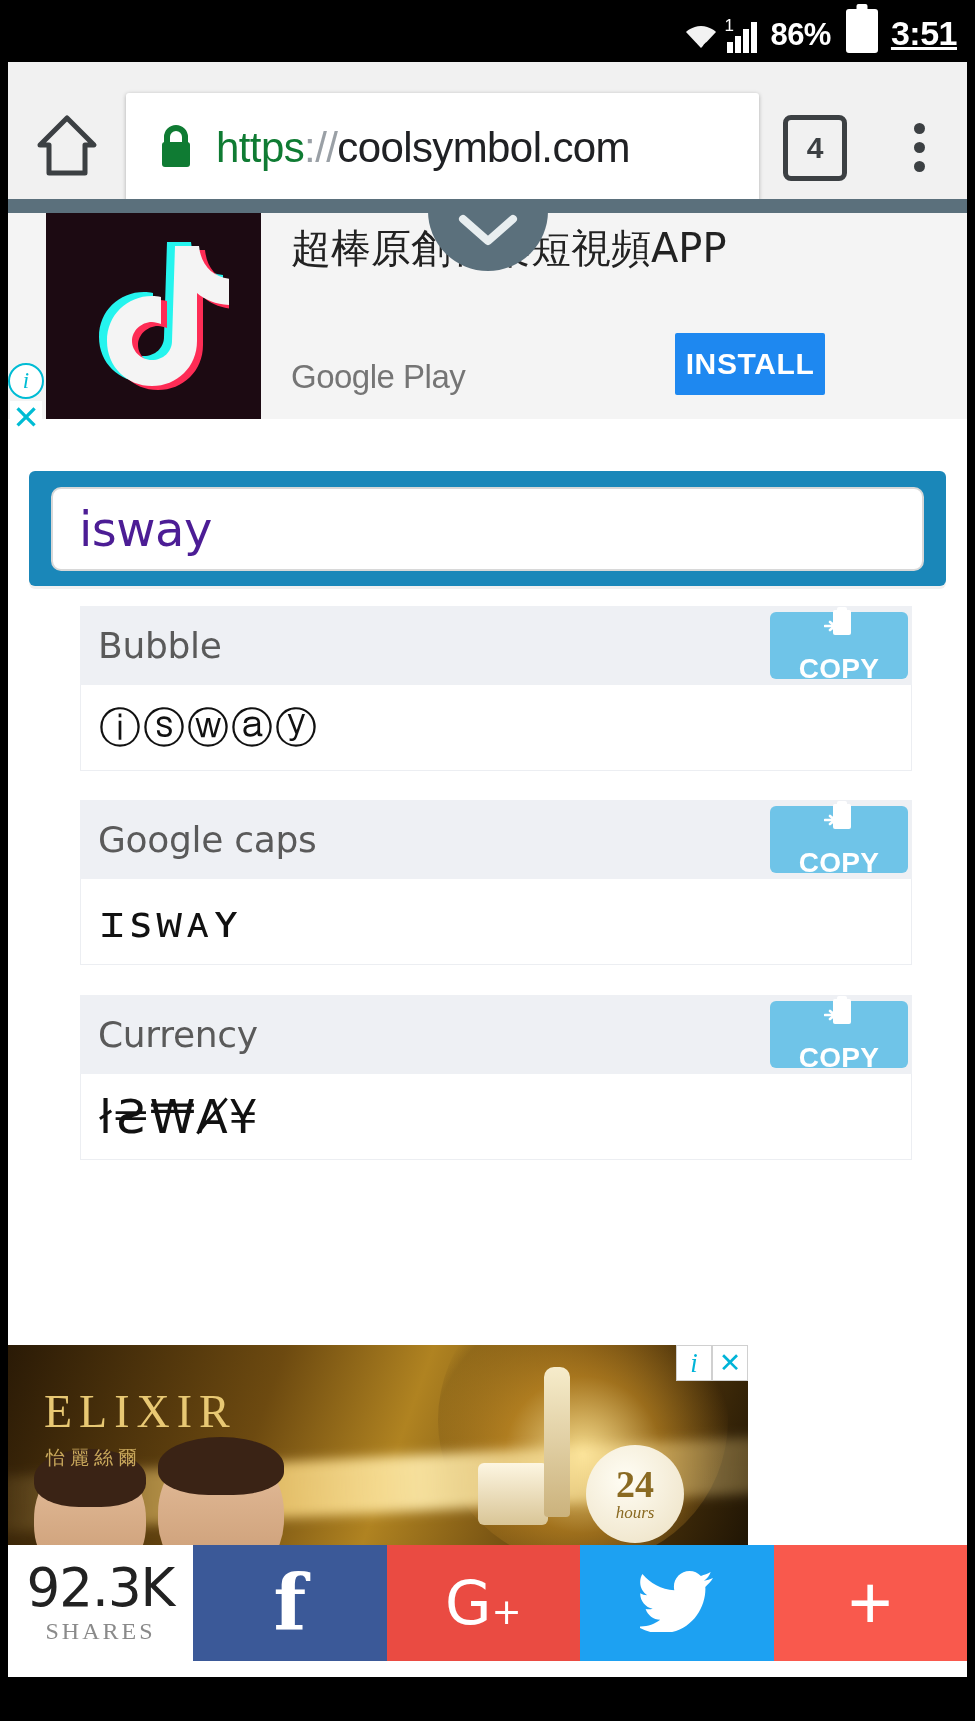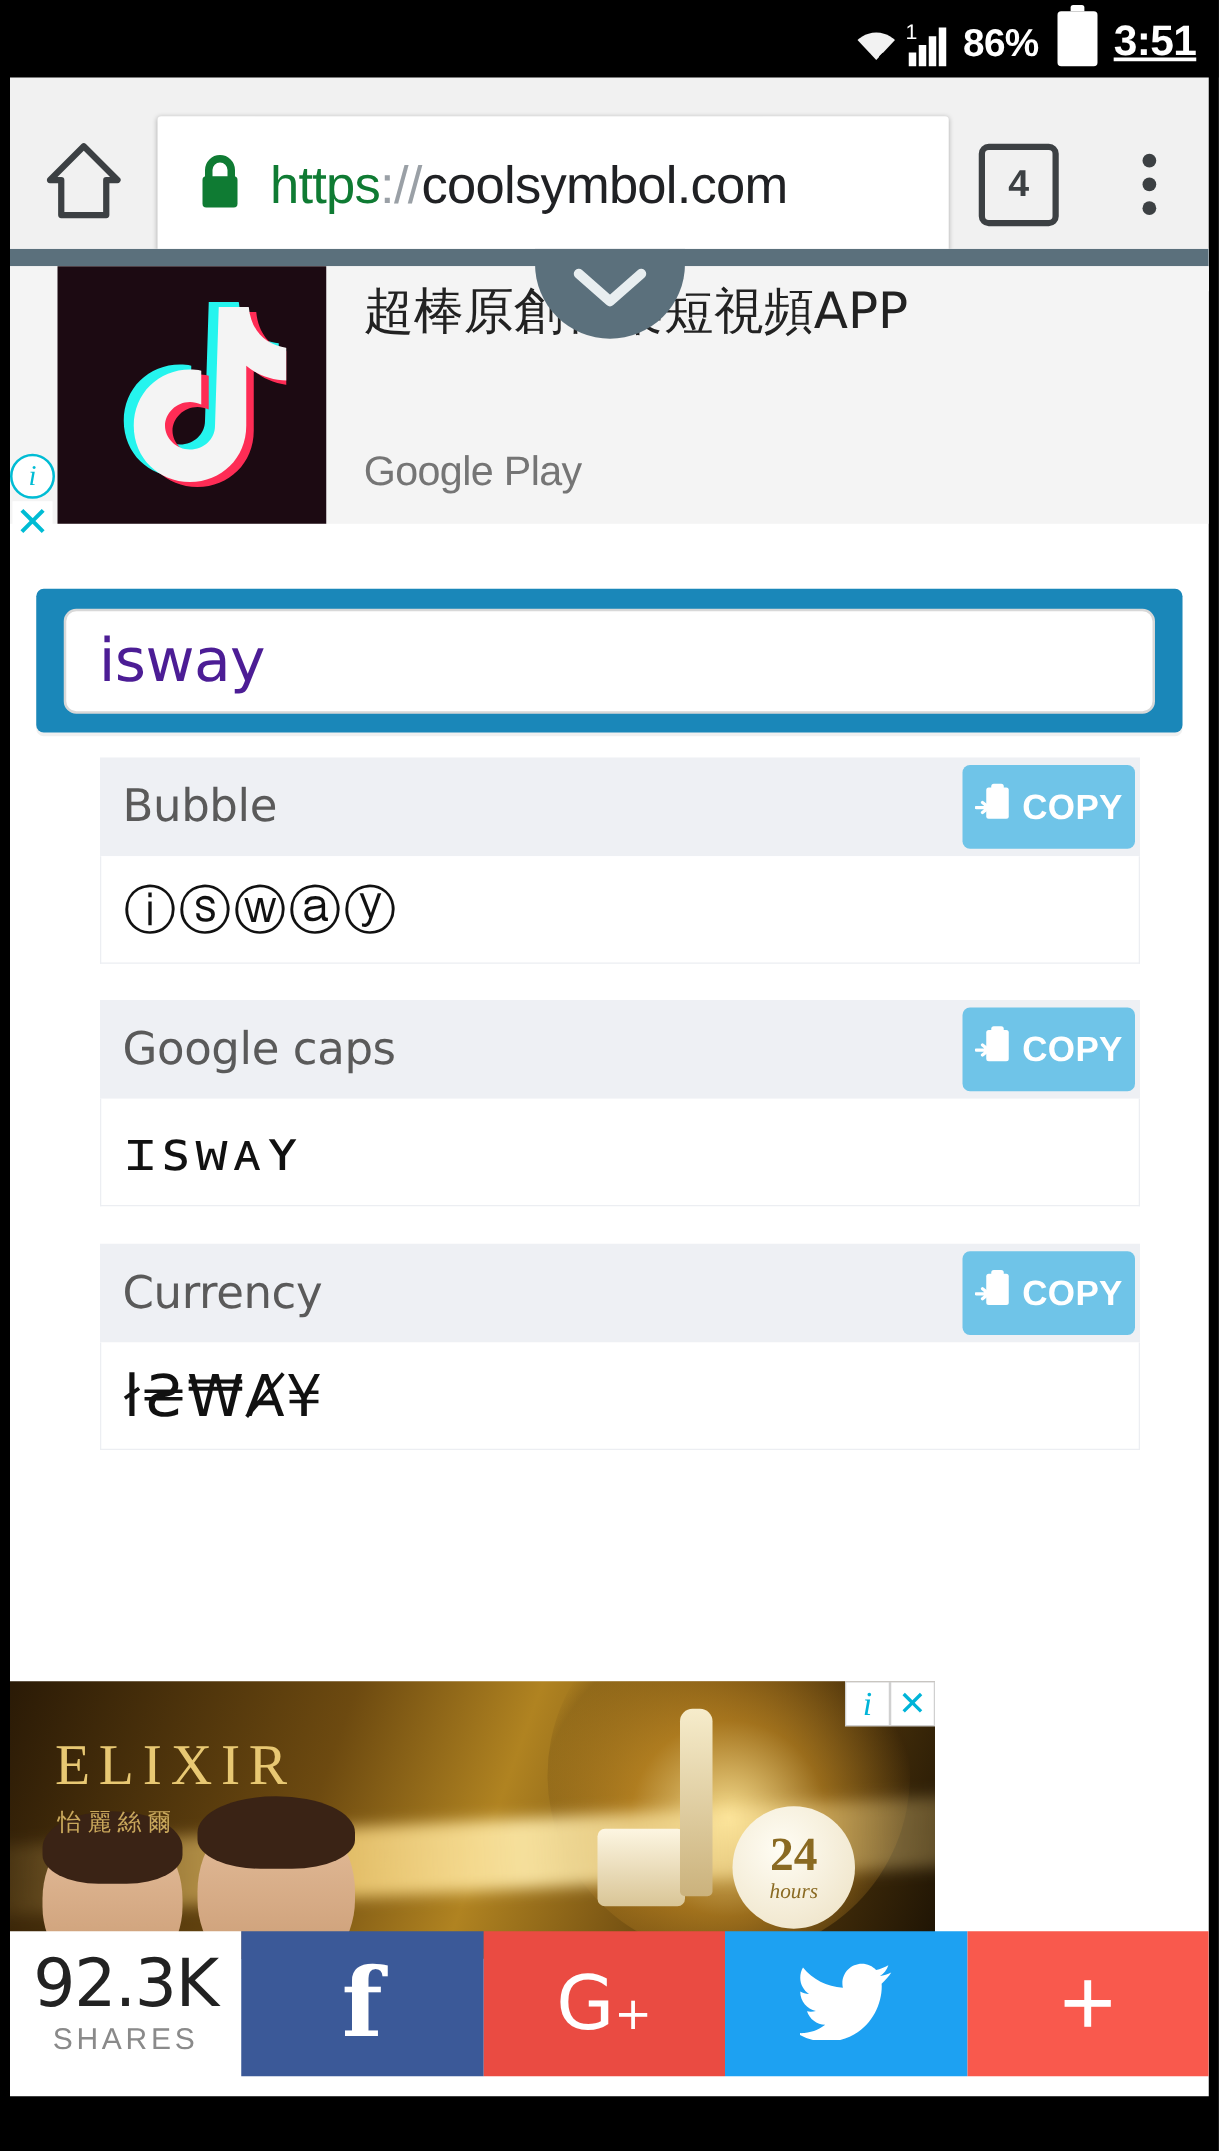--- a/index.html
+++ b/index.html
@@ -155,20 +155,21 @@
   }
   .rlabel{
     font-size:36px;color:#5a5a5a;letter-spacing:-.3px;
     font-family:"DejaVu Sans","Liberation Sans",sans-serif;
   }
   .copybtn{
     width:138px;height:67px;background:#6fc4e8;border-radius:6px;
     display:flex;align-items:center;justify-content:center;gap:8px;
     color:#fff;font-size:28px;font-weight:700;letter-spacing:.3px;
     margin-right:4px;
+    flex-direction:column;
   }
   .rbody{
     background:#fff;border:1px solid #eceef2;border-top:none;
     min-height:86px;display:flex;align-items:center;
     padding-left:18px;box-sizing:border-box;
   }
   .rout{
     font-size:46px;color:#111;letter-spacing:1px;line-height:1;
     font-family:"DejaVu Sans","Liberation Sans",sans-serif;
   }
@@ -245,21 +246,21 @@
     position:absolute;left:0;bottom:16px;width:959px;height:116px;display:flex;
   }
   .share-count{
     width:185px;background:#fff;display:flex;flex-direction:column;
     align-items:center;justify-content:center;
   }
   .share-count b{
     font-size:53px;font-weight:400;color:#222;line-height:1;letter-spacing:-1px;
     font-family:"DejaVu Sans","Liberation Sans",sans-serif;
   }
-  .share-count span{font-size:24px;color:#8a8a8a;letter-spacing:3px;margin-top:4px;}
+  .share-count span{font-size:24px;color:#8a8a8a;letter-spacing:3px;margin-top:4px;font-family:Liberation Serif, serif;}
   .sbtn{flex:1;display:flex;align-items:center;justify-content:center;color:#fff;}
   .sbtn.fb{background:#3b5998;}
   .sbtn.gp{background:#ea4b42;}
   .sbtn.tw{background:#1da1f2;}
   .sbtn.more{background:#f9594d;}
   .fb-f{font-size:76px;font-family:"DejaVu Serif","Liberation Serif",serif;font-weight:700;line-height:.9;}
   .gp-g{font-size:60px;font-weight:400;font-family:"DejaVu Sans","Liberation Sans",sans-serif;}
   .plus-ico{font-size:76px;font-weight:400;line-height:.8;}
 </style>
 </head>
@@ -334,20 +335,21 @@
         <span class="tt-note">
           <svg width="150" height="160" viewBox="0 0 150 160">
             <path d="M96 12 h24 c2 20 14 31 32 33 v26 c-14 0-26-5-34-12 v48 c0 26-20 45-45 45 s-45-19-45-45 s20-45 45-45 c3 0 6 0 9 1 v27 c-3-1-6-2-9-2 c-11 0-20 9-20 19 s9 19 20 19 s20-8 20-19 Z" fill="#25f4ee" transform="translate(-8,-4)"></path>
             <path d="M96 12 h24 c2 20 14 31 32 33 v26 c-14 0-26-5-34-12 v48 c0 26-20 45-45 45 s-45-19-45-45 s20-45 45-45 c3 0 6 0 9 1 v27 c-3-1-6-2-9-2 c-11 0-20 9-20 19 s9 19 20 19 s20-8 20-19 Z" fill="#fe2c55" transform="translate(6,4)"></path>
             <path d="M96 12 h24 c2 20 14 31 32 33 v26 c-14 0-26-5-34-12 v48 c0 26-20 45-45 45 s-45-19-45-45 s20-45 45-45 c3 0 6 0 9 1 v27 c-3-1-6-2-9-2 c-11 0-20 9-20 19 s9 19 20 19 s20-8 20-19 Z" fill="#f4f4f4"></path>
           </svg>
         </span>
       </div>
       <div class="topad-title">超棒原創音樂短視頻APP</div>
       <div class="topad-store">Google Play</div>
+      <div class="install-btn">INSTALL</div>
       <div class="adchoice">
         <span class="ai">i</span>
         <span class="ax">✕</span>
       </div>
     </div>
 
     <div class="searchwrap">
       <div class="searchfield">
         <span>isway</span>
       </div>

